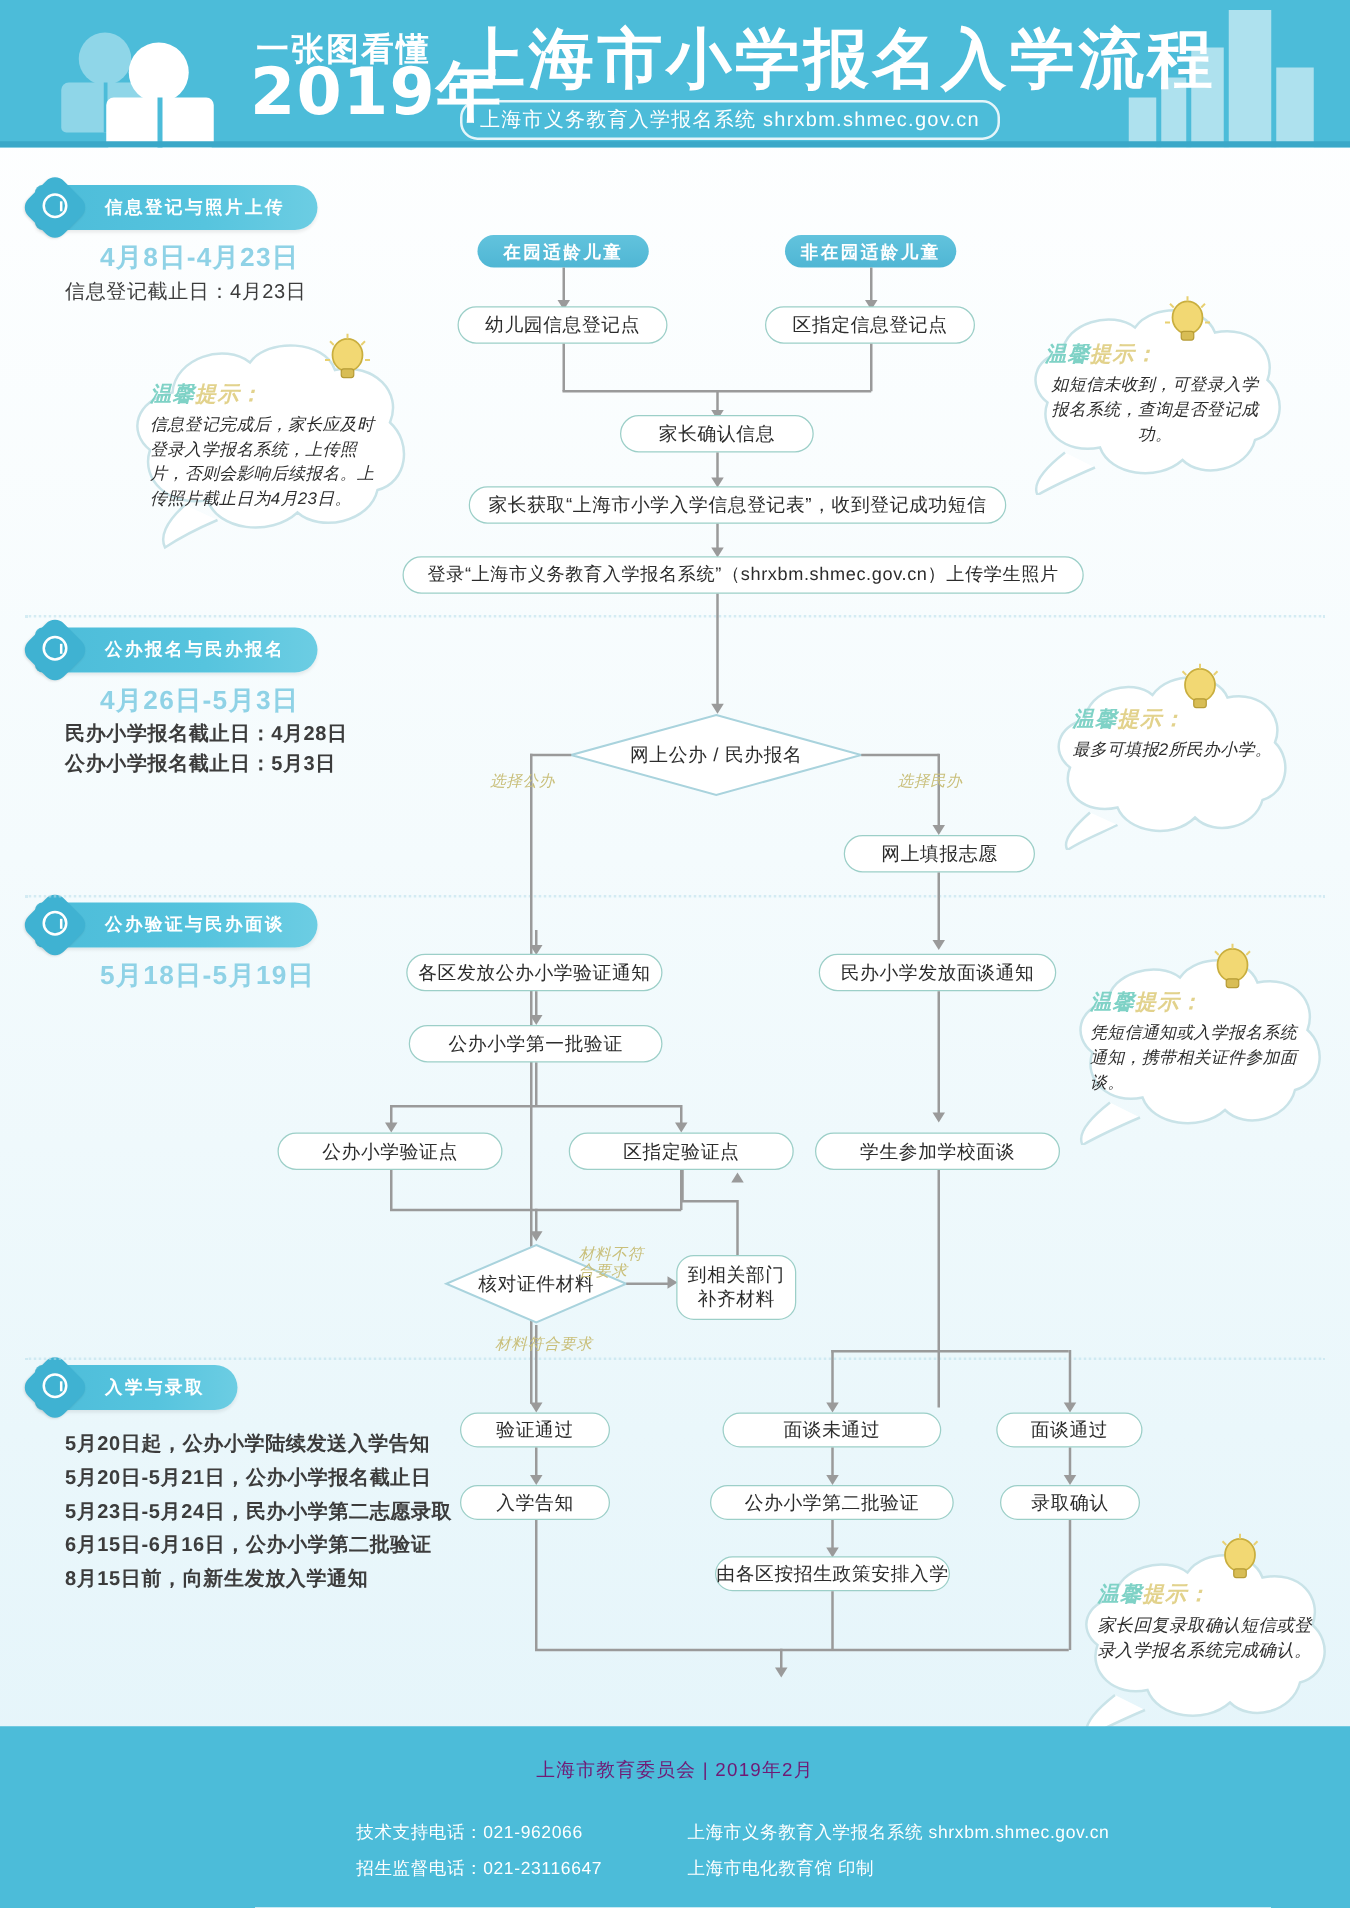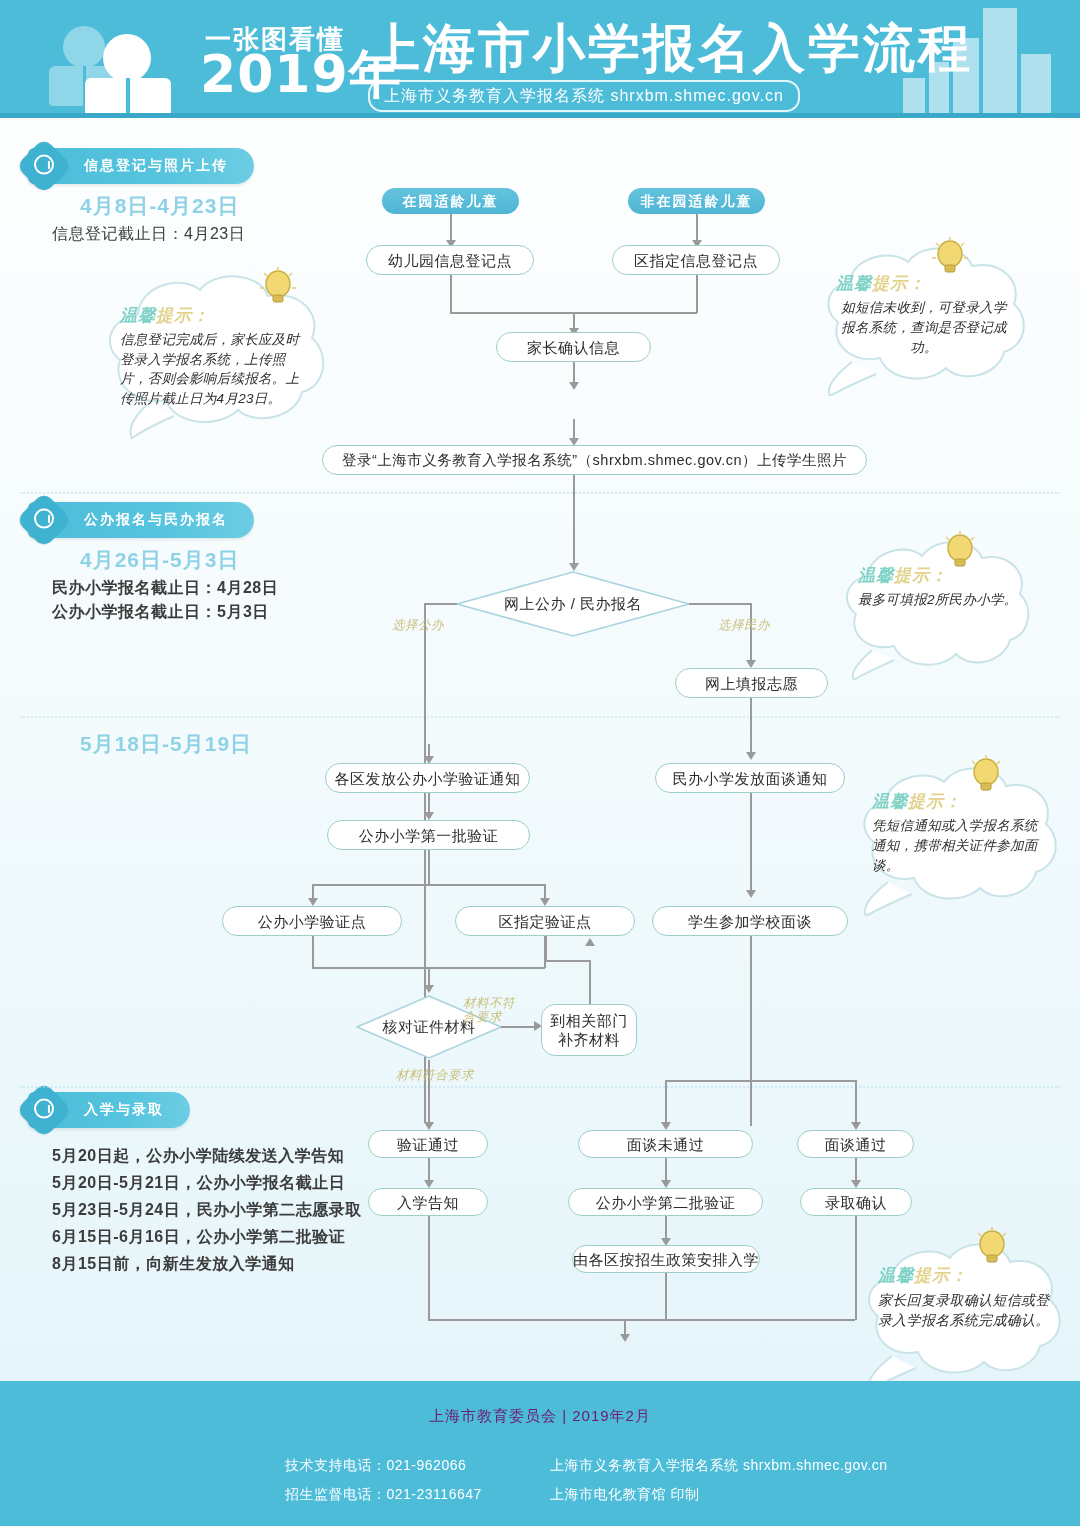--- a/index.html
+++ b/index.html
@@ -143,20 +143,24 @@
     <div class="sec-tab">
       <span class="clock"></span>
       <span class="lbl">公办报名与民办报名</span>
     </div>
     <div class="sec-date">4月26日-5月3日</div>
     <div class="sec-line b">民办小学报名截止日：4月28日</div>
     <div class="sec-line b">公办小学报名截止日：5月3日</div>
   </div>
 
   <div class="sec" style="left:28px;top:722px;">
+    <div class="sec-tab">
+      <span class="clock"></span>
+      <span class="lbl">公办验证与民办面谈</span>
+    </div>
     <div class="sec-date">5月18日-5月19日</div>
   </div>
 
   <div class="sec" style="left:28px;top:1092px;">
     <div class="sec-tab">
       <span class="clock"></span>
       <span class="lbl">入学与录取</span>
     </div>
     <div class="sec-line b" style="margin-top:14px;line-height:27px;">5月20日起，公办小学陆续发送入学告知</div>
     <div class="sec-line b" style="line-height:27px;">5月20日-5月21日，公办小学报名截止日</div>
@@ -184,20 +188,21 @@
   <div class="ln v" style="left:696px;top:275px;height:38px;"></div>
   <div class="ln h" style="left:450px;top:312px;width:247px;"></div>
   <div class="ln v" style="left:573px;top:312px;height:18px;"></div>
   <div class="arw" style="left:569px;top:328px;"></div>
 
   <div class="node" style="left:496px;top:332px;width:155px;height:30px;">家长确认信息</div>
 
   <div class="ln v" style="left:573px;top:362px;height:22px;"></div>
   <div class="arw" style="left:569px;top:382px;"></div>
 
+  <div class="node" style="left:375px;top:389px;width:430px;height:30px;">家长获取“上海市小学入学信息登记表”，收到登记成功短信</div>
 
   <div class="ln v" style="left:573px;top:419px;height:22px;"></div>
   <div class="arw" style="left:569px;top:438px;"></div>
 
   <div class="node" style="left:322px;top:445px;width:545px;height:30px;font-size:14.5px;">登录“上海市义务教育入学报名系统”（shrxbm.shmec.gov.cn）上传学生照片</div>
 
   <div class="ln v" style="left:573px;top:475px;height:92px;"></div>
   <div class="arw" style="left:569px;top:563px;"></div>
 
   <div class="diamond" style="left:455px;top:570px;width:236px;height:68px;">

